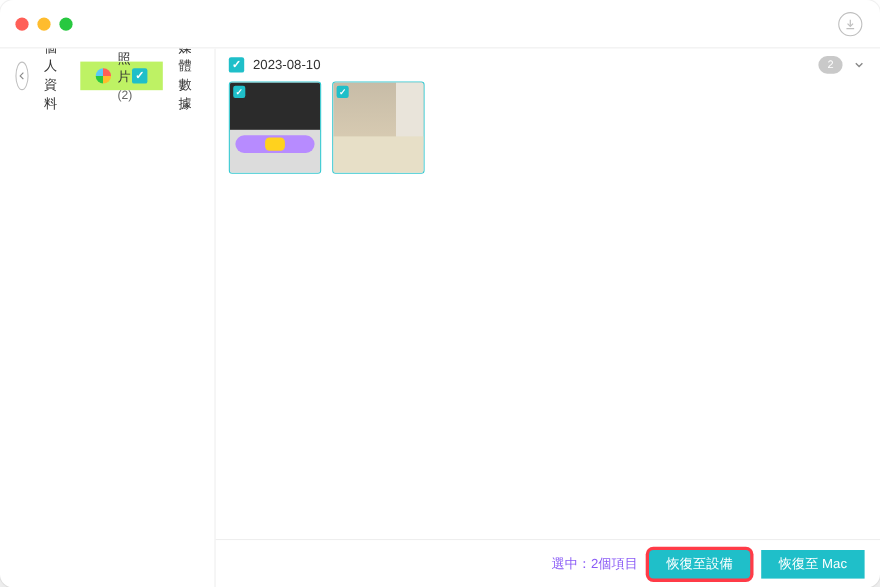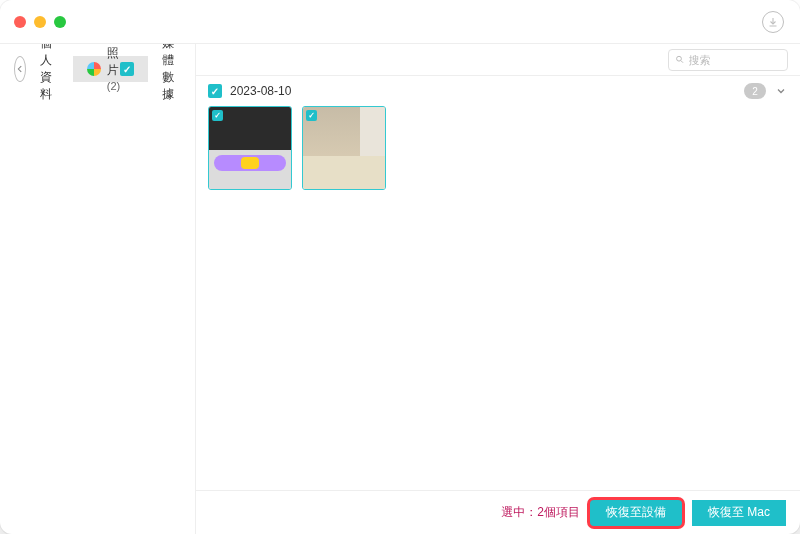--- a/index.html
+++ b/index.html
@@ -45,21 +45,21 @@
     .back-btn {
       width: 26px; height: 26px; border-radius: 50%; border: 1.5px solid #bfbfbf;
       display: flex; align-items: center; justify-content: center; color: #888;
       margin: 0 0 10px 14px; cursor: pointer;
     }
     .side-item {
       height: 26px; display: flex; align-items: center; padding: 0 14px;
       font-size: 12px; color: #333; cursor: pointer; position: relative;
     }
     .side-item .lbl { flex: 1; }
-    .side-item.active { background: #e5e5e5; justify-content: center; }
+    .side-item.active { background: #bef264; justify-content: center; }
     .side-item .icon {
       width: 14px; height: 14px; margin-right: 6px; border-radius: 50%;
       background: conic-gradient(#ff5f57 0 90deg,#febc2e 90deg 180deg,#28c840 180deg 270deg,#5ac8fa 270deg 360deg);
       display: inline-block;
     }
     .side-item .check {
       width: 14px; height: 14px; background: #1fbfc9; border-radius: 2px;
       display: flex; align-items: center; justify-content: center; color: #fff;
       font-size: 10px; font-weight: bold;
     }
@@ -122,21 +122,21 @@
     }
     .img1 .yo {
       position:absolute; left:50%; bottom:25%; transform:translateX(-50%);
       width:18px; height:12px; background:#ffd21e; border-radius:4px;
     }
     .footer {
       margin-top: auto; height: 44px; border-top: 1px solid #eee;
       display: flex; align-items: center; justify-content: flex-end;
       gap: 10px; padding: 0 14px;
     }
-    .sel-text { font-size: 12px; color: #be185d; }
+    .sel-text { font-size: 12px; color: #8b5cf6; }
     .btn {
       height: 26px; padding: 0 16px; border-radius: 0; background: #1fbfc9;
       color: #fff; font-size: 12px; display: flex; align-items: center; cursor: pointer;
       border: none;
     }
     .btn.hl {
       box-shadow: 0 0 0 3px #ff3b47; border-radius: 4px;
     }
   </style>
 </head>
@@ -180,29 +180,20 @@
         <span class="check">✓</span>
       </div>
 
       <div class="side-item">
         <span class="lbl">媒體數據</span>
       </div>
     </div>
 
     <div class="main">
 
-      <div class="topbar">
-        <div class="search">
-          <svg width="11" height="11" viewBox="0 0 24 24" fill="none" stroke="currentColor" stroke-width="2.5">
-              <circle cx="10" cy="10" r="6"></circle>
-              <path d="M20 20l-5-5"></path>
-            </svg>
-          <input placeholder="搜索" style="">
-        </div>
-      </div>
 
       <div class="group-head">
         <span class="cb">✓</span>
         <span>2023-08-10</span>
         <span class="spacer"></span>
         <span class="badge">2</span>
         <span class="chev">
           <svg width="12" height="12" viewBox="0 0 24 24" fill="none" stroke="currentColor" stroke-width="2.5">
               <path d="M6 9l6 6 6-6"></path>
             </svg>

